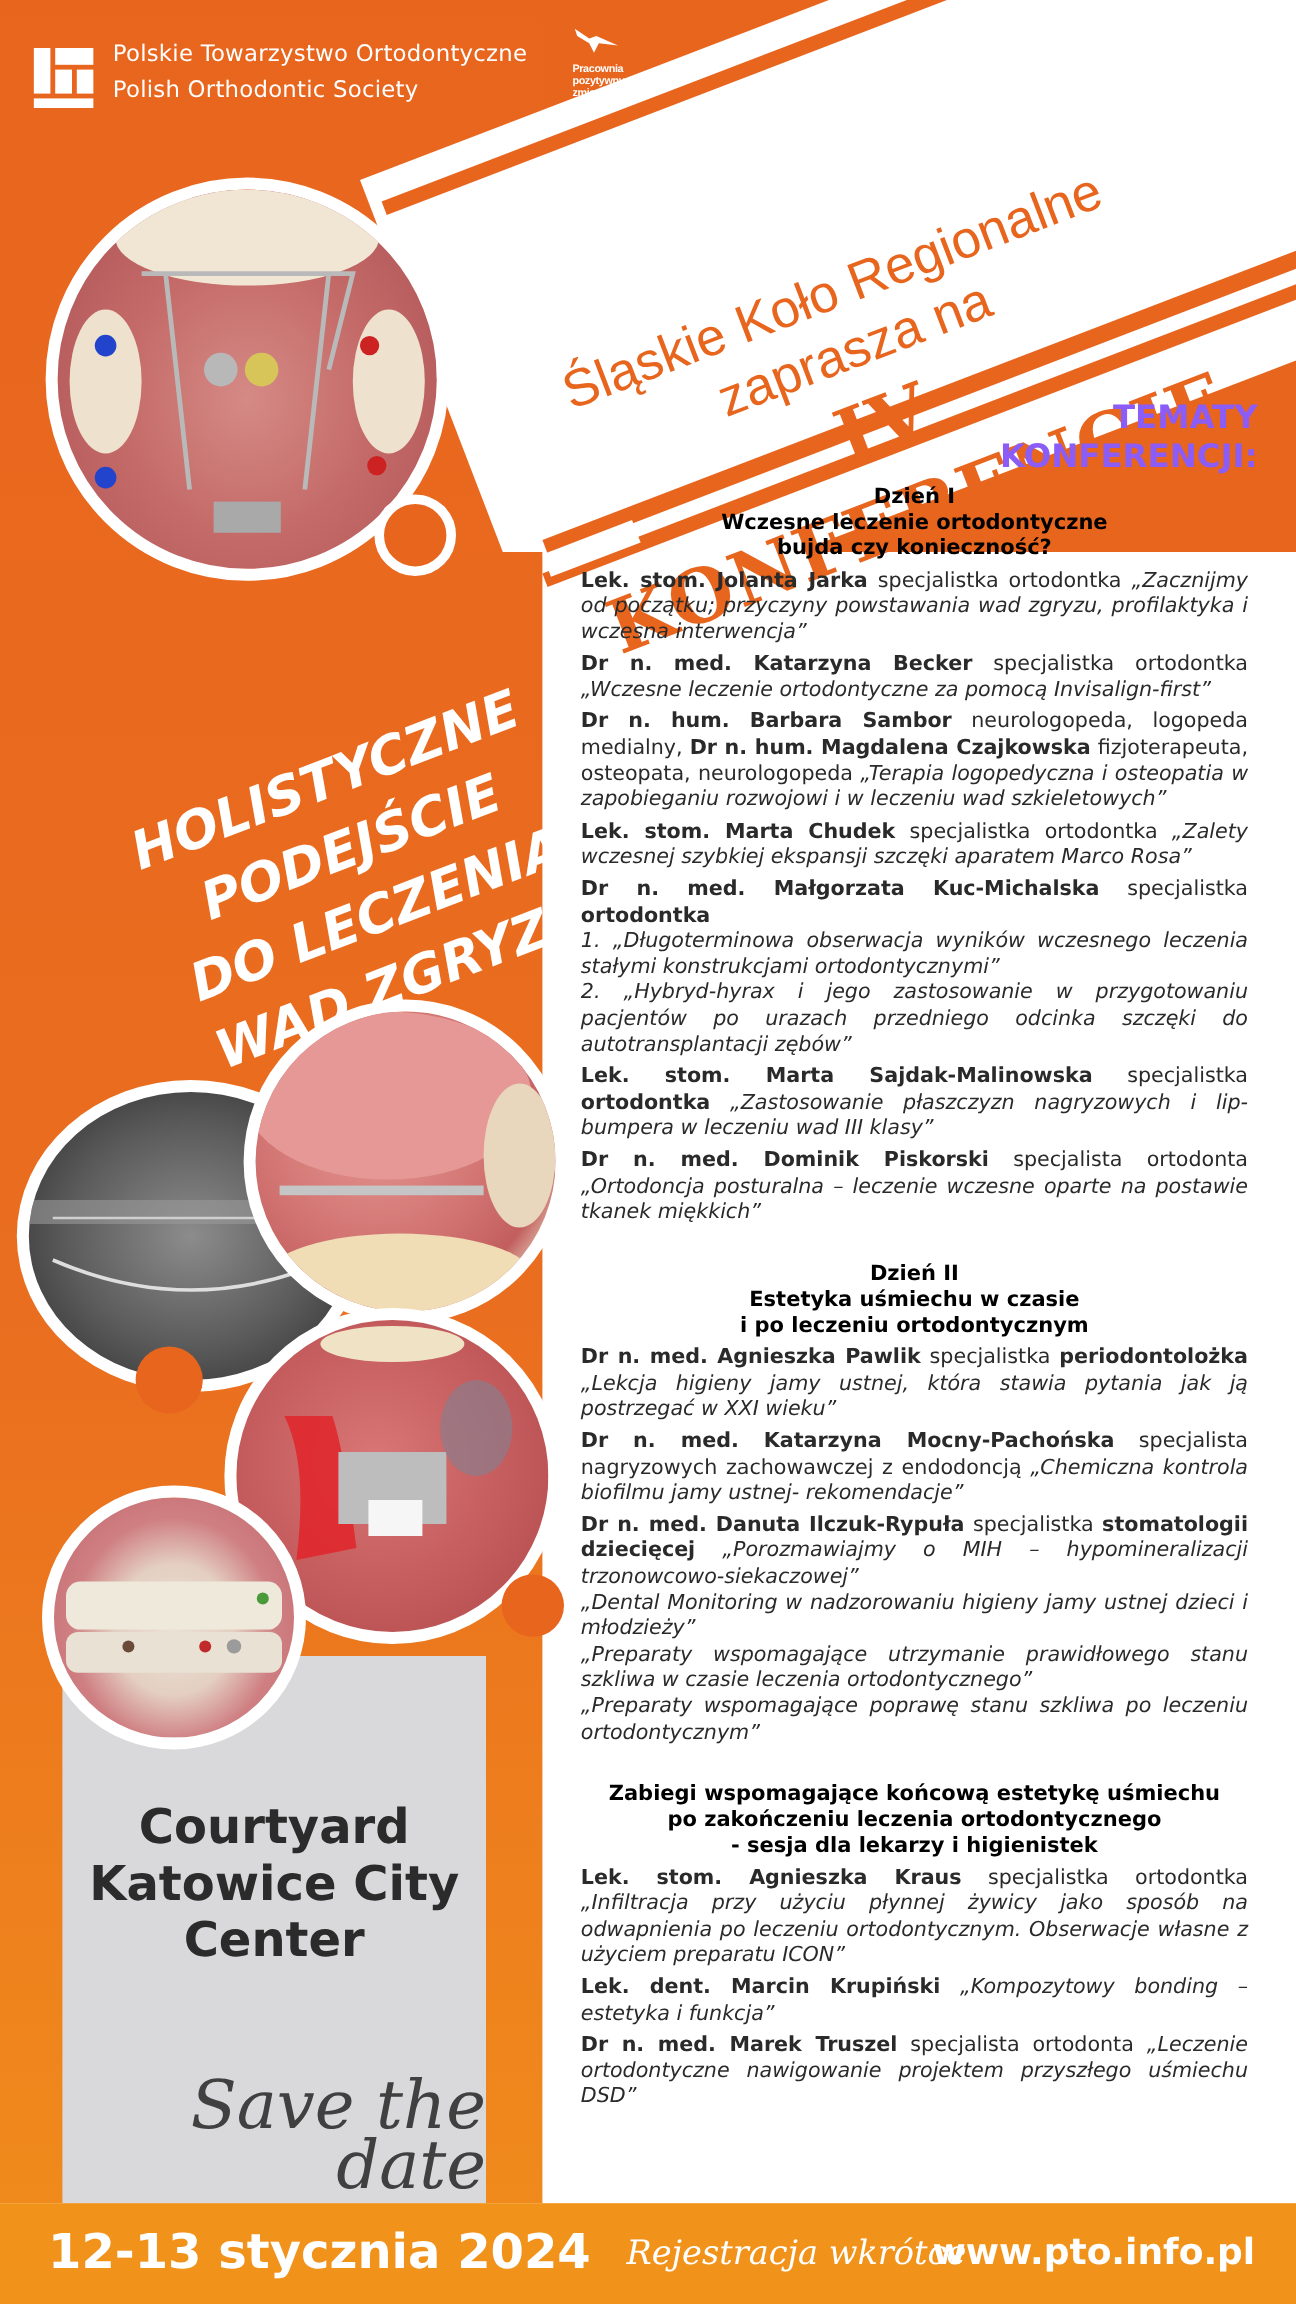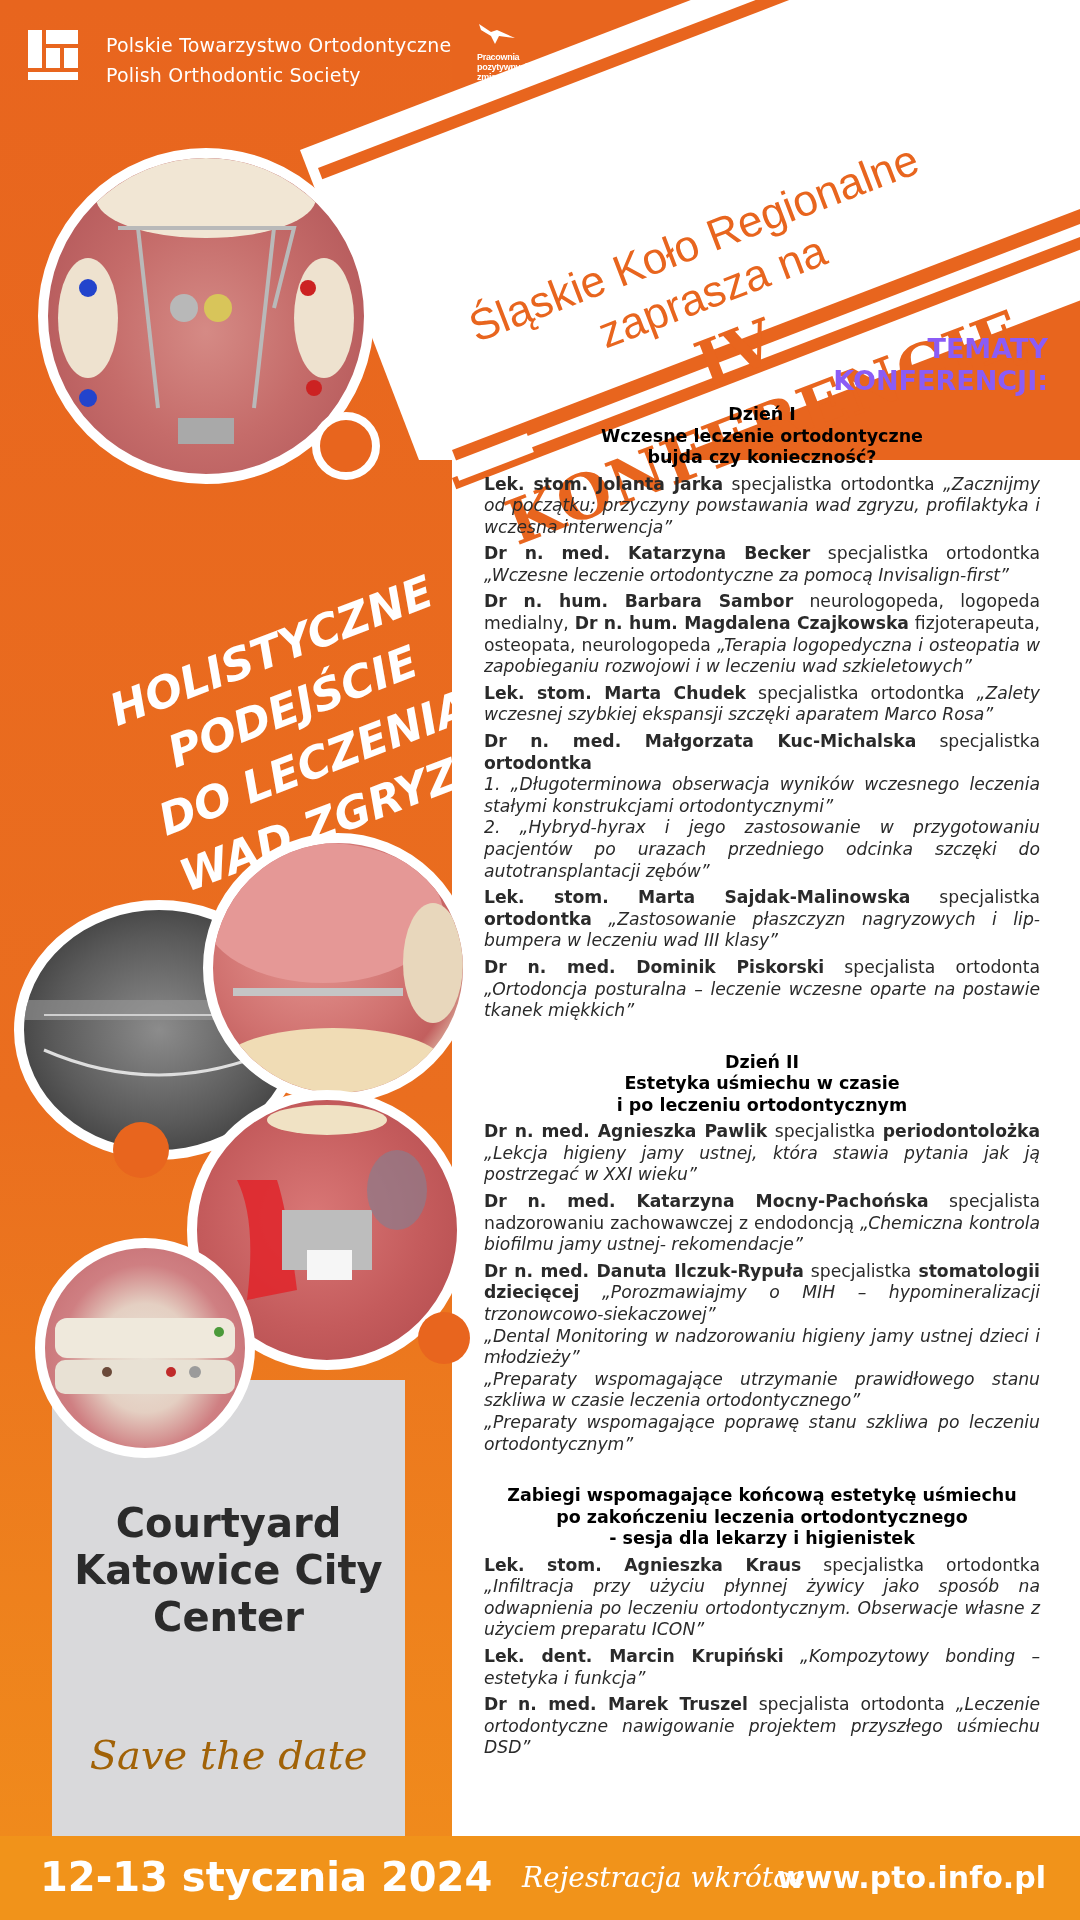--- a/index.html
+++ b/index.html
@@ -15,21 +15,21 @@
 
   
   .band-wrap { position: absolute; left: 0; top: 0; width: 1080px; height: 460px; overflow: hidden; }
   .band { position: absolute; left: 300px; top: 150px; width: 1100px; height: 420px; background: #ffffff;
           transform-origin: 0 0; transform: rotate(-21deg); }
   .stripe { position: absolute; height: 14px; background: #e8651e; transform-origin: 0 0; transform: rotate(-21deg); }
 
   .gray-box { position: absolute; left: 52px; top: 1380px; width: 353px; height: 456px; background: #d9d9db; }
 
   
-  .logo { position: absolute; left: 28px; top: 30px; display: flex; align-items: flex-start; gap: 28px; }
+  .logo { position: absolute; left: 28px; top: 30px; display: flex; align-items: flex-end; gap: 16px; }
   .logo-mark { width: 50px; height: 50px; position: relative; }
   .logo-mark svg { display: block; }
   .logo-text { color: #fff; font-family: "DejaVu Sans", sans-serif; font-size: 19px; line-height: 30px; letter-spacing: 0.2px; }
   .bird { position: absolute; left: 477px; top: 20px; width: 60px; color: #fff; font-family: "Liberation Sans", sans-serif; }
   .bird svg { display: block; }
   .bird-text { font-size: 9px; line-height: 10px; font-weight: bold; margin-top: 2px; letter-spacing: -0.3px; }
 
   
   .invite { position: absolute; left: 395px; top: 330px; transform-origin: 0 0; transform: rotate(-21deg);
             color: #e8651e; text-align: center; width: 620px; }
@@ -59,22 +59,22 @@
   .photo-4 { left: 187px; top: 1090px; width: 280px; height: 280px;
     background: radial-gradient(ellipse at 45% 45%, #d97776 0%, #c45b5c 55%, #b04a4c 100%); }
   .photo-5 { left: 35px; top: 1238px; width: 220px; height: 220px;
     background: radial-gradient(ellipse at 50% 55%, #e9e2d6 0%, #e4cfc2 35%, #cf7f82 60%, #c1666b 100%); }
 
   .photo .shade { position: absolute; inset: 0; }
 
   
   .venue { position: absolute; left: 52px; top: 1500px; width: 353px; text-align: center; color: #2b2b2b;
            font-weight: bold; font-size: 40px; line-height: 47px; font-family: "DejaVu Sans", sans-serif; }
-  .save-date { position: absolute; left: 52px; top: 1730px; width: 353px; text-align: center; color: #a16207;
-               font-family: "DejaVu Serif", serif; font-style: italic; font-size: 40px; line-height: 50px; }
+  .save-date { position: absolute; left: 52px; top: 1730px; width: 353px; text-align: right; color: #404040;
+               font-family: "DejaVu Serif", serif; font-style: italic; font-size: 56px; line-height: 50px; }
 
   
   .content { position: absolute; left: 484px; top: 404px; width: 556px; color: #2a2a2a;
              font-family: "DejaVu Sans", sans-serif; font-size: 17.2px; line-height: 21.6px; }
   .day-head { color: #000000; font-weight: bold; text-align: center; font-size: 17.5px; line-height: 21.5px; }
   .entry { text-align: justify; margin-top: 5px; }
   .entry .name { font-weight: bold; }
   .entry .title { font-style: italic; }
   .gap-l { height: 30px; }
 
@@ -247,21 +247,21 @@
 
     <div class="day-head">
       <div>Dzień II</div>
       <div>Estetyka uśmiechu w czasie</div>
       <div>i po leczeniu ortodontycznym</div>
     </div>
     <div class="entry">
       <span class="name">Dr n. med. Agnieszka Pawlik</span><span> specjalistka </span><span class="name">periodontolożka</span><span class="title"> „Lekcja higieny jamy ustnej, która stawia pytania jak ją postrzegać w XXI wieku”</span>
     </div>
     <div class="entry">
-      <span class="name">Dr n. med. Katarzyna Mocny-Pachońska</span><span> specjalista </span><span style="font-weight:500">nadzorowaniu zachowawczej z endodoncją</span><span class="title"> „Chemiczna kontrola biofilmu jamy ustnej- rekomendacje”</span>
+      <span class="name">Dr n. med. Katarzyna Mocny-Pachońska</span><span> specjalista </span><span style="font-weight:500">nagryzowych zachowawczej z endodoncją</span><span class="title"> „Chemiczna kontrola biofilmu jamy ustnej- rekomendacje”</span>
     </div>
     <div class="entry">
       <span class="name">Dr n. med. Danuta Ilczuk-Rypuła</span><span> specjalistka </span><span class="name">stomatologii dziecięcej</span><span class="title"> „Porozmawiajmy o MIH – hypomineralizacji trzonowcowo-siekaczowej”</span>
       <div class="title">„Dental Monitoring w nadzorowaniu higieny jamy ustnej dzieci i młodzieży”</div>
       <div class="title">„Preparaty wspomagające utrzymanie prawidłowego stanu szkliwa w czasie leczenia ortodontycznego”</div>
       <div class="title">„Preparaty wspomagające poprawę stanu szkliwa po leczeniu ortodontycznym”</div>
     </div>
 
     <div class="gap-l"></div>
 

